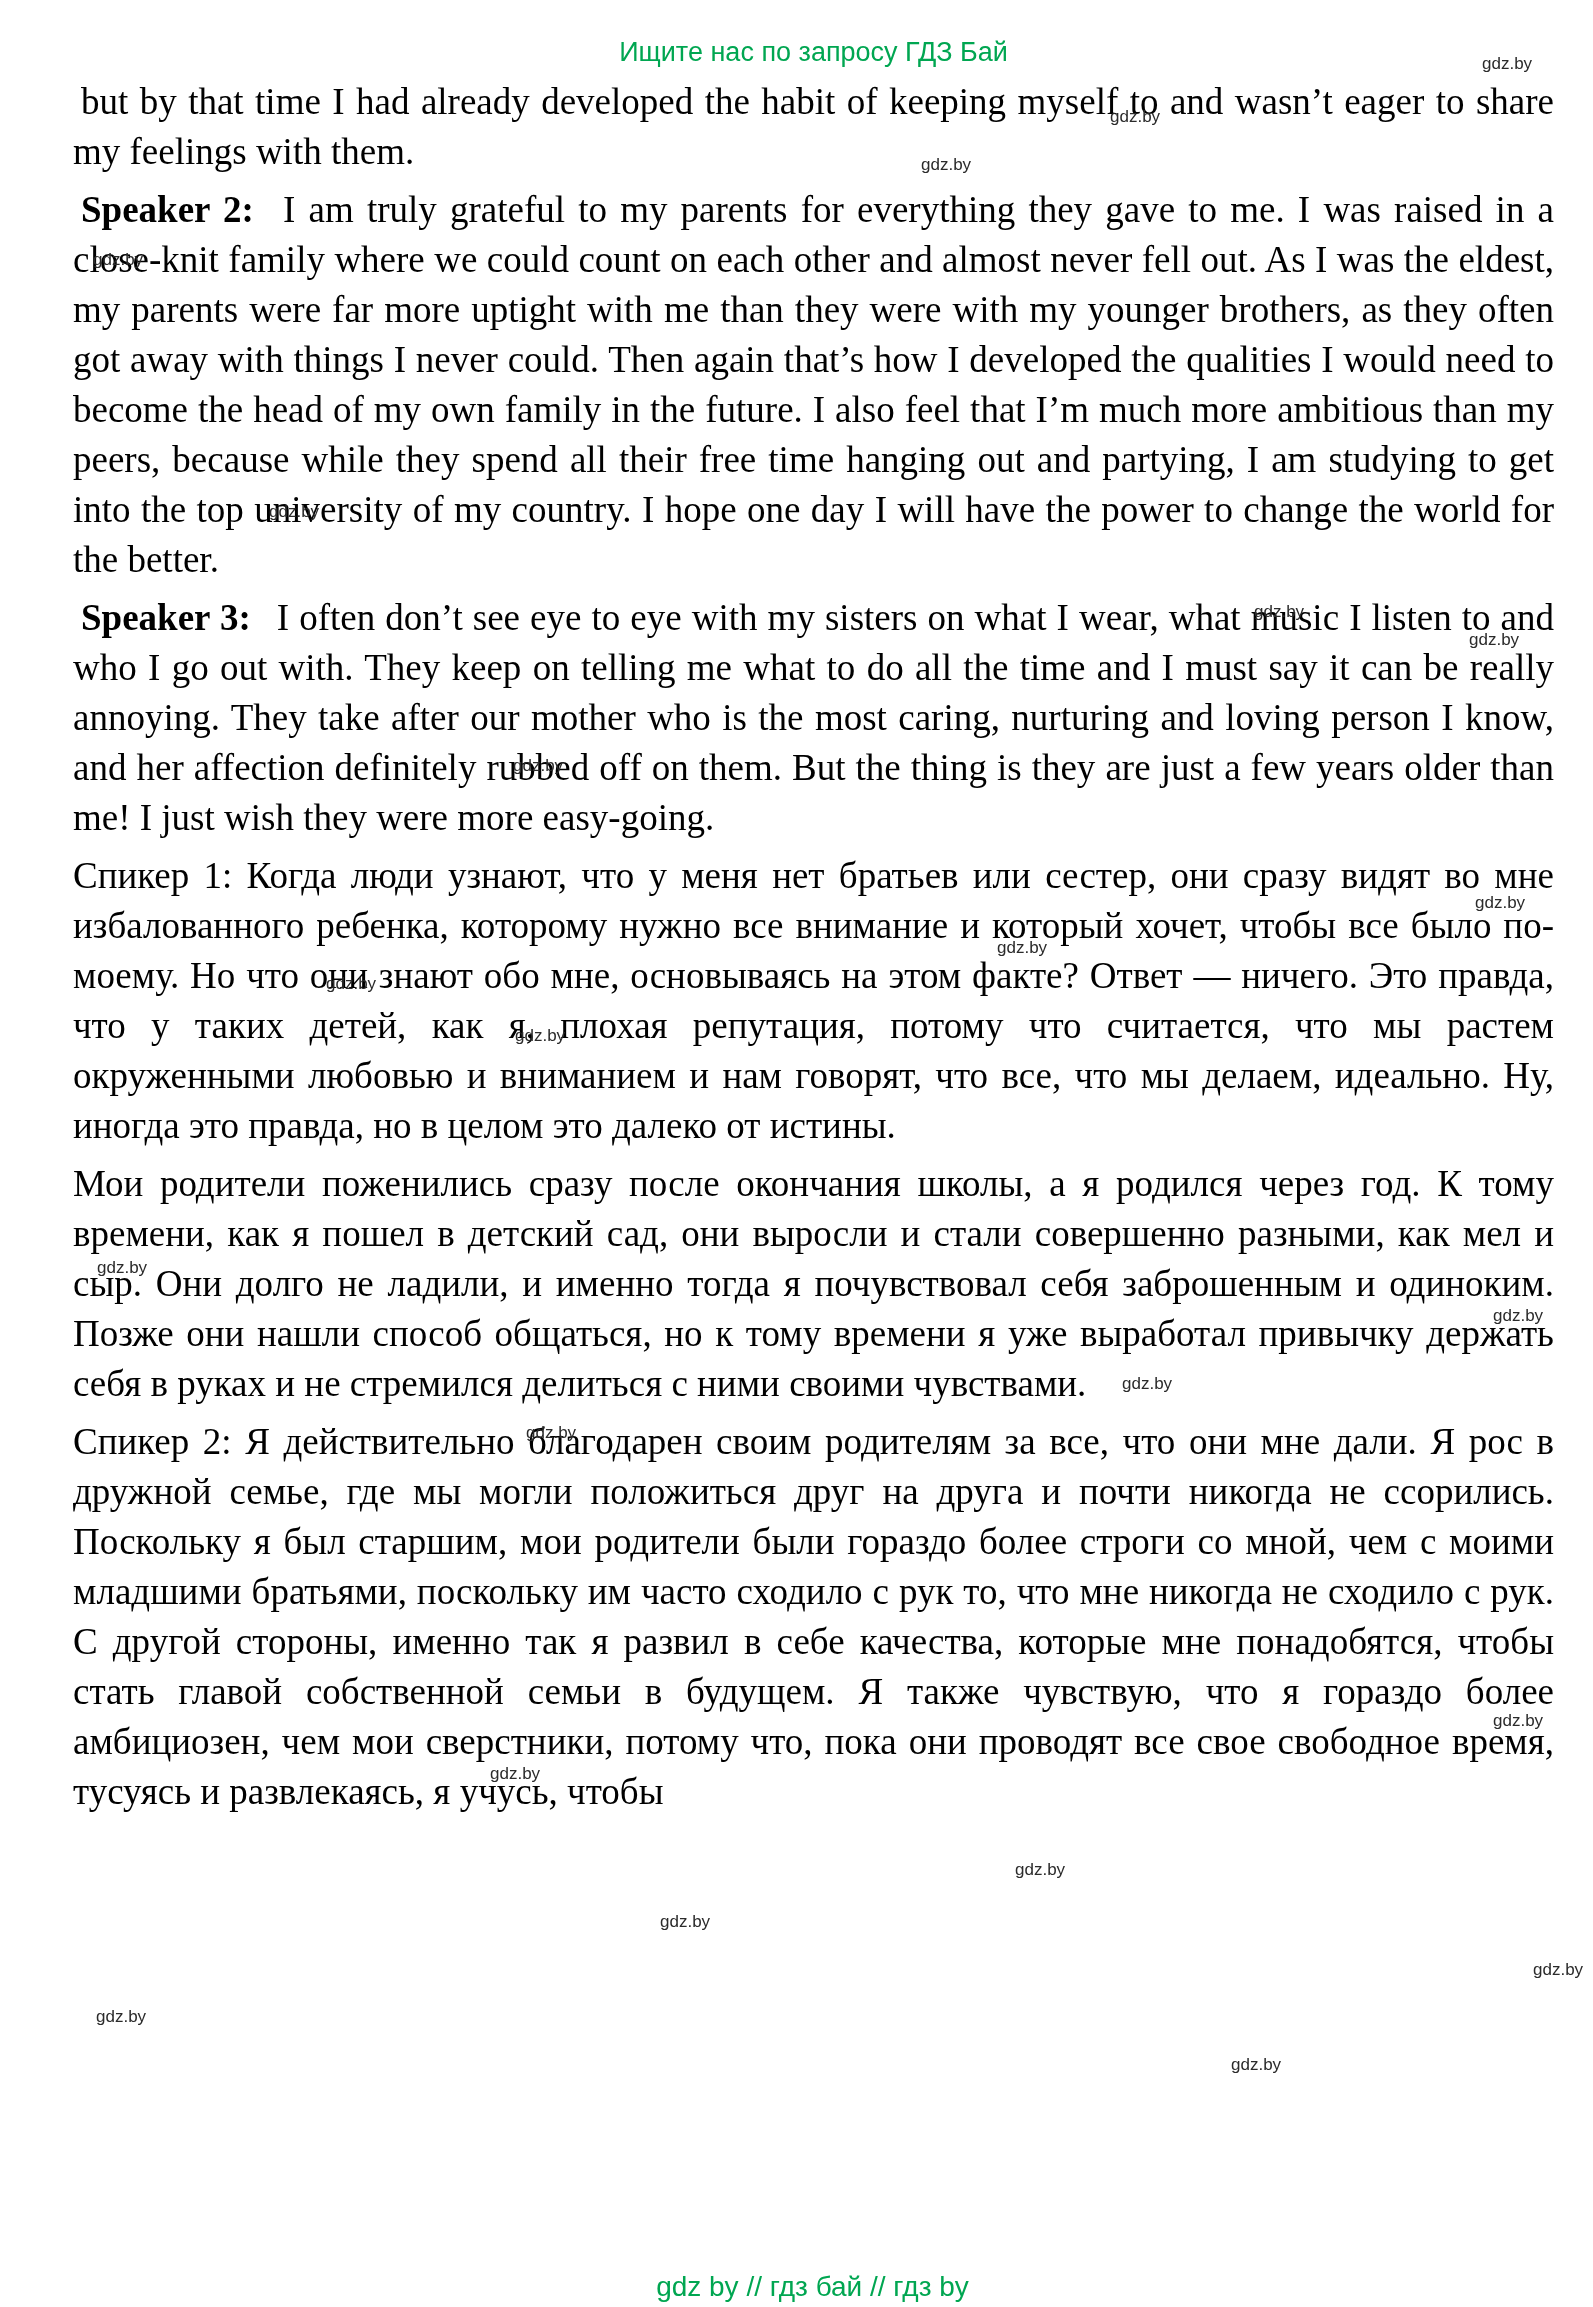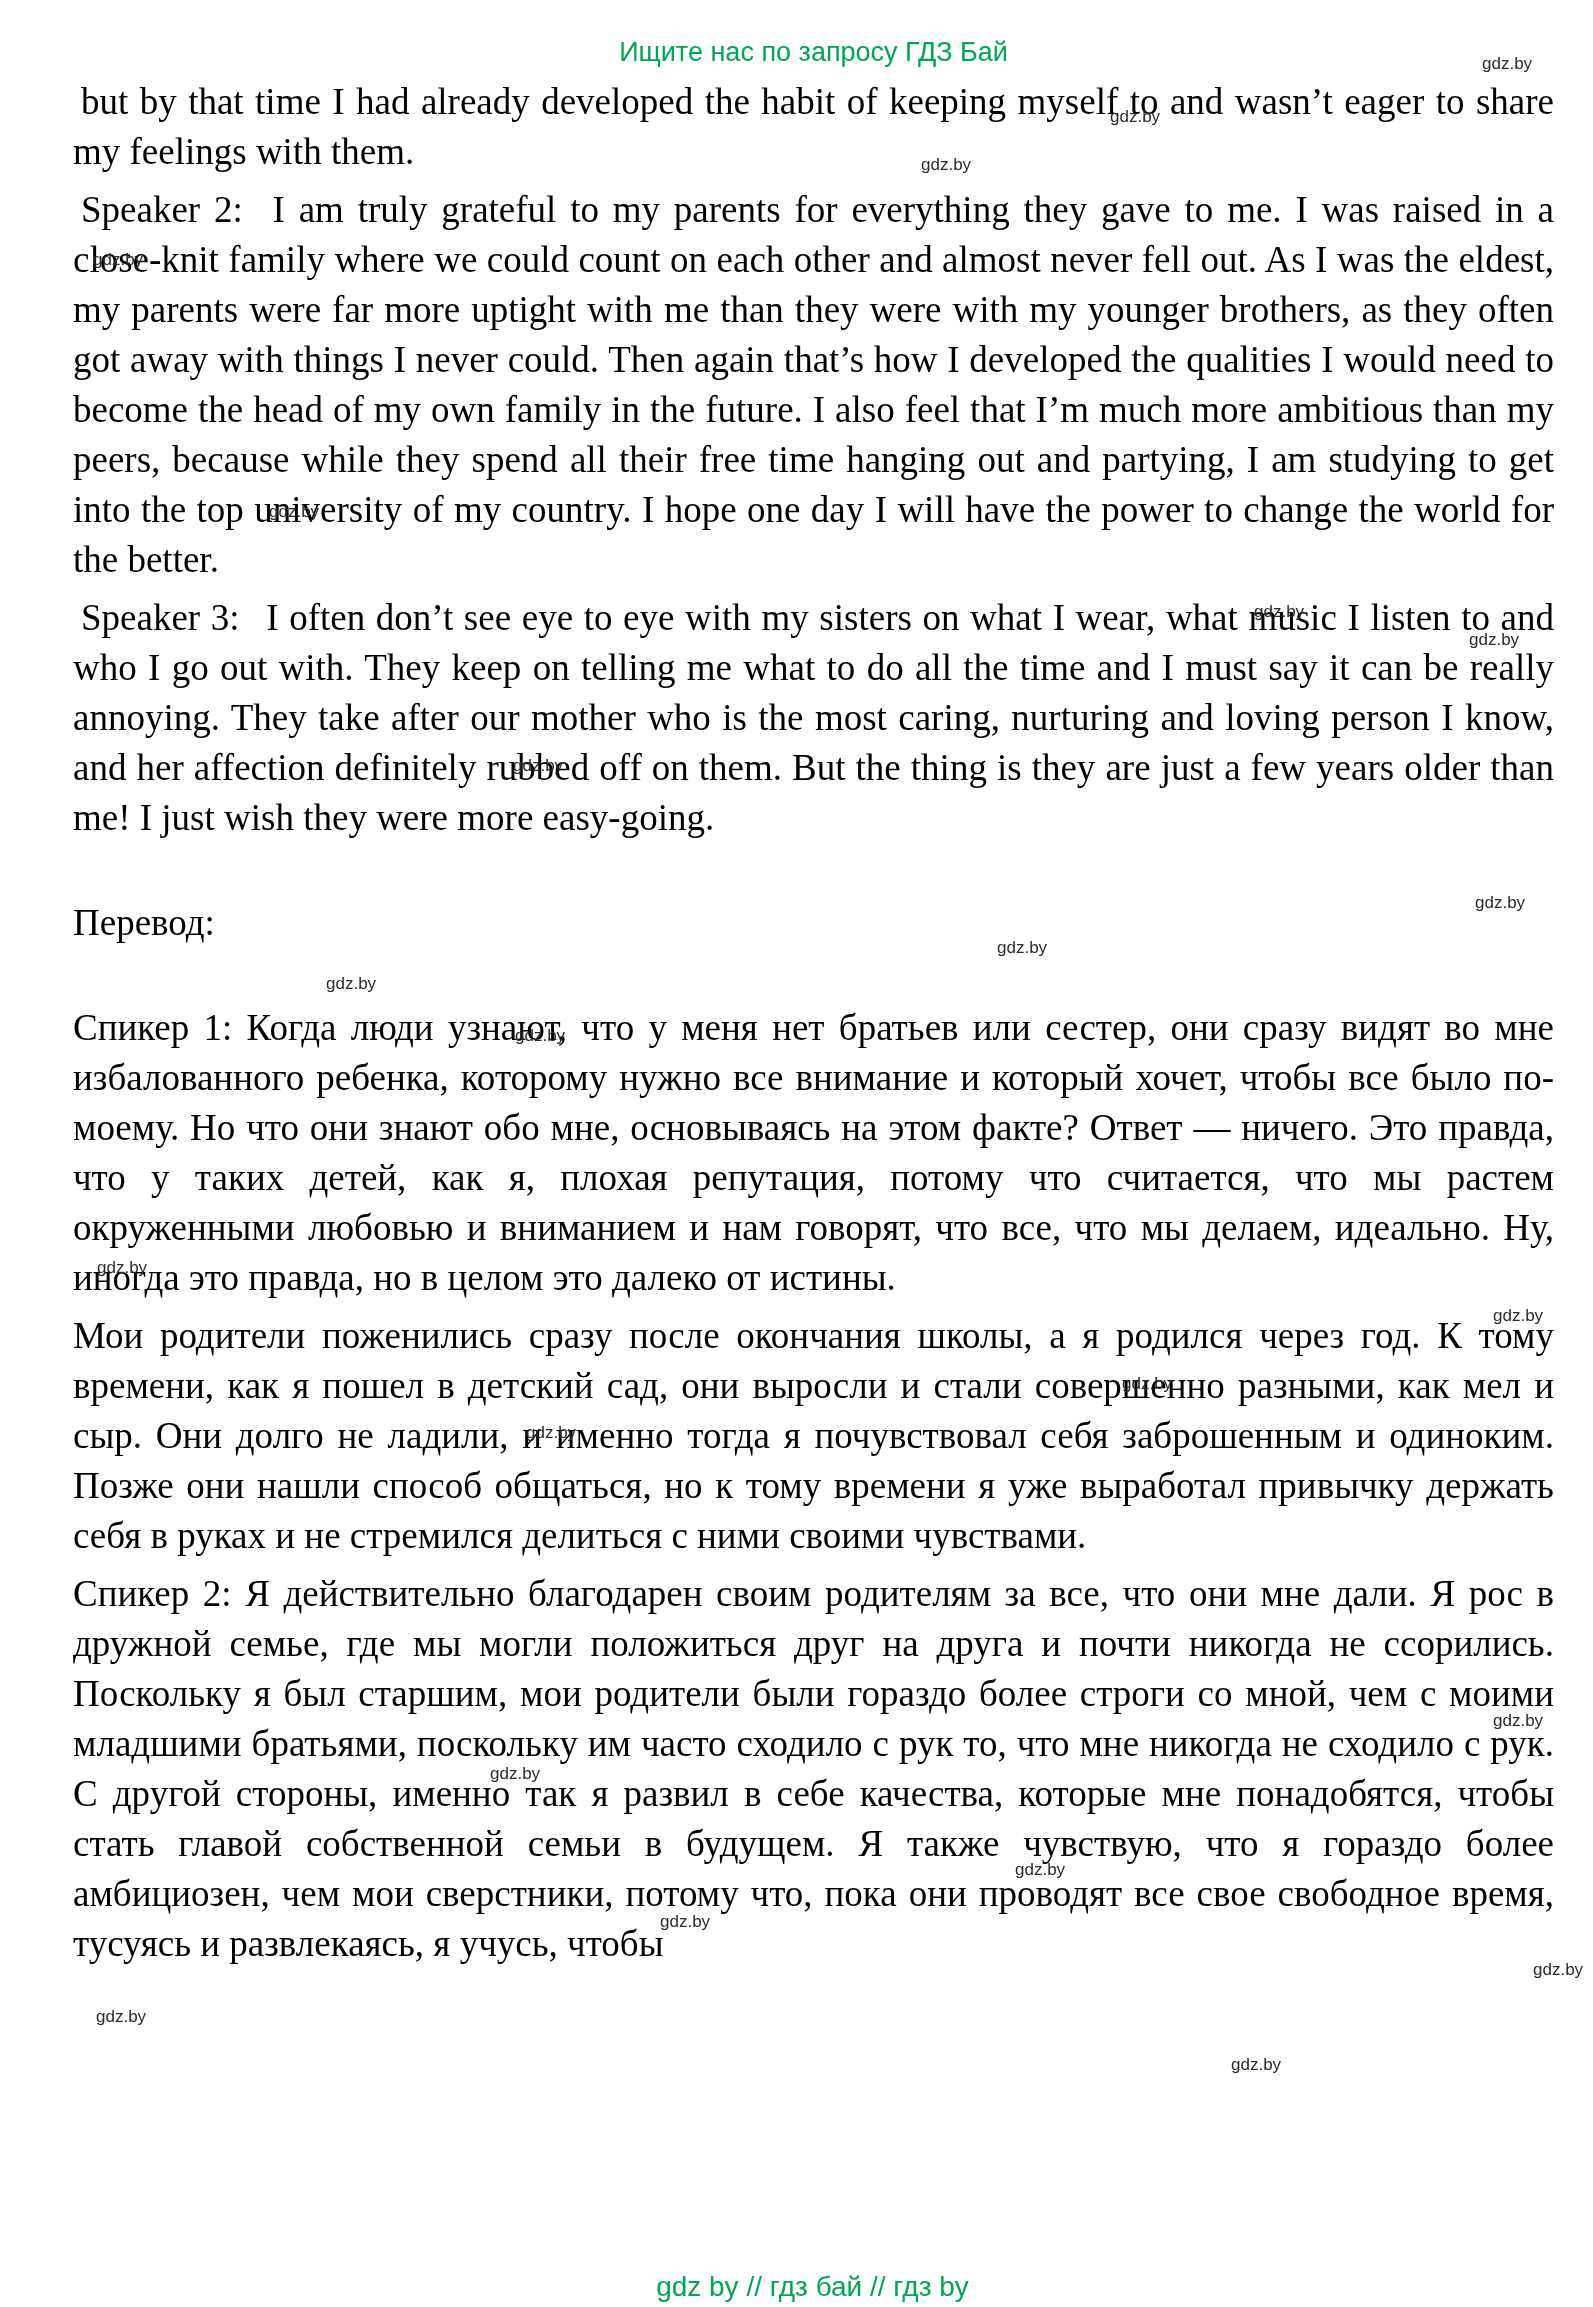--- a/index.html
+++ b/index.html
@@ -26,21 +26,21 @@
     line-height: 34px;
     font-weight: 400;
   }
   .content {
     margin-top: 3.1px;
     font-size: 37px;
     line-height: 50px;
     text-align: justify;
   }
   .para { text-align: justify; }
-  .bold { font-weight: normal; }
+  .bold { font-weight: bold; }
   .translation-label {
     margin-top: 55px;
     margin-bottom: 55px;
     text-align: left;
   }
   .footer {
     position: absolute;
     left: 0;
     right: 0;
     bottom: 12.5px;
@@ -71,21 +71,20 @@
   <div class="promo-header">Ищите нас по запросу ГДЗ Бай</div>
 
   <div class="content">
 
     <p class="para"><span>but by that time I had already developed the habit of keeping myself to and wasn’t eager to share my feelings with them.</span></p>
 
     <p class="para"><b class="bold">Speaker 2:</b> <span>I am truly grateful to my parents for everything they gave to me. I was raised in a close-knit family where we could count on each other and almost never fell out. As I was the eldest, my parents were far more uptight with me than they were with my younger brothers, as they often got away with things I never could. Then again that’s how I developed the qualities I would need to become the head of my own family in the future. I also feel that I’m much more ambitious than my peers, because while they spend all their free time hanging out and partying, I am studying to get into the top university of my country. I hope one day I will have the power to change the world for the better.</span></p>
 
     <p class="para"><b class="bold">Speaker 3:</b> <span>I often don’t see eye to eye with my sisters on what I wear, what music I listen to and who I go out with. They keep on telling me what to do all the time and I must say it can be really annoying. They take after our mother who is the most caring, nurturing and loving person I know, and her affection definitely rubbed off on them. But the thing is they are just a few years older than me! I just wish they were more easy-going.</span></p>
 
-    <p class="para translation-label">Перевод:</p>
 
     <p class="para">Спикер 1: Когда люди узнают, что у меня нет братьев или сестер, они сразу видят во мне избалованного ребенка, которому нужно все внимание и который хочет, чтобы все было по-моему. Но что они знают обо мне, основываясь на этом факте? Ответ — ничего. Это правда, что у таких детей, как я, плохая репутация, потому что считается, что мы растем окруженными любовью и вниманием и нам говорят, что все, что мы делаем, идеально. Ну, иногда это правда, но в целом это далеко от истины.</p>
 
     <p class="para">Мои родители поженились сразу после окончания школы, а я родился через год. К тому времени, как я пошел в детский сад, они выросли и стали совершенно разными, как мел и сыр. Они долго не ладили, и именно тогда я почувствовал себя заброшенным и одиноким. Позже они нашли способ общаться, но к тому времени я уже выработал привычку держать себя в руках и не стремился делиться с ними своими чувствами.</p>
 
     <p class="para">Спикер 2: Я действительно благодарен своим родителям за все, что они мне дали. Я рос в дружной семье, где мы могли положиться друг на друга и почти никогда не ссорились. Поскольку я был старшим, мои родители были гораздо более строги со мной, чем с моими младшими братьями, поскольку им часто сходило с рук то, что мне никогда не сходило с рук. С другой стороны, именно так я развил в себе качества, которые мне понадобятся, чтобы стать главой собственной семьи в будущем. Я также чувствую, что я гораздо более амбициозен, чем мои сверстники, потому что, пока они проводят все свое свободное время, тусуясь и развлекаясь, я учусь, чтобы</p>
 
   </div>
 </div>
 

